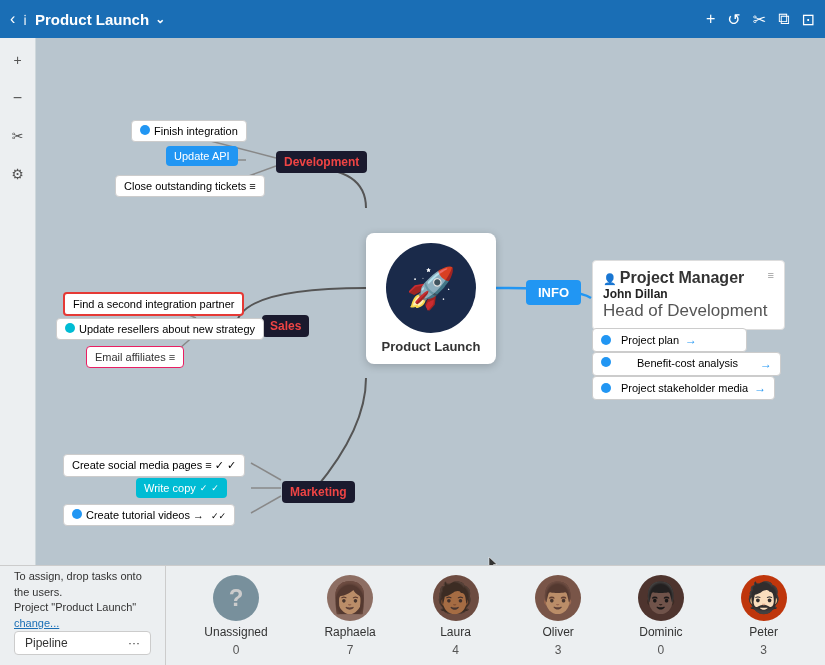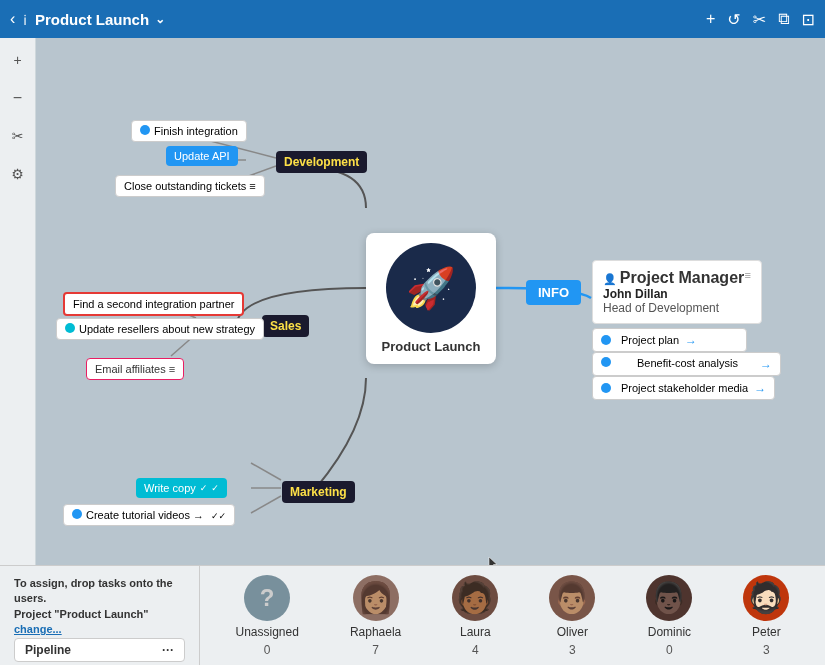--- a/index.html
+++ b/index.html
@@ -28,23 +28,22 @@
       background: #b8c5ce; overflow: hidden;
     }
 
     
     .bottom-bar {
       position: absolute; bottom: 0; left: 0; right: 0; height: 100px;
       background: #eceff1; border-top: 1px solid #ccc;
       display: flex; align-items: stretch;
     }
     .bottom-left {
-      width: 200px; padding: 10px 14px; display: flex; flex-direction: column; justify-content: space-between;
+      width: 166px; padding: 10px 14px; display: flex; flex-direction: column; justify-content: flex-end;
       border-right: 1px solid #ccc;
-      font-weight: bold;
     }
     .bottom-assign-text { font-size: 11px; color: #333; line-height: 1.4; }
     .bottom-assign-link { color: #1a6eb5; text-decoration: underline; cursor: pointer; }
     .pipeline-btn {
       background: white; border: 1px solid #ccc; border-radius: 4px;
       padding: 4px 10px; font-size: 12px; display: flex; align-items: center; justify-content: space-between;
       cursor: pointer; color: #333; gap: 37px;
     }
     .users-row {
       flex: 1; display: flex; align-items: center; justify-content: space-around; padding: 0 10px;
@@ -60,21 +59,21 @@
     .user-avatar.question { background: #78909c; font-size: 22px; }
     .user-name { font-size: 12px; color: #333; font-weight: 500; }
     .user-count { font-size: 12px; color: #555; }
 
     
     .node {
       position: absolute; background: white; border-radius: 4px;
       font-size: 11px; padding: 4px 8px; white-space: nowrap;
       border: 1px solid #ccc; cursor: pointer;
     }
-    .node.dark { background: #1a1a2e; color: #fde047; border: none; border-radius: 4px; font-size: 12px; font-weight: 600; }
+    .node.dark { background: #1a1a2e; color: #ef4444; border: none; border-radius: 4px; font-size: 12px; font-weight: 600; }
     .node.blue-btn { background: #2196f3; color: white; border: none; font-size: 11px; }
     .node.cyan-btn { background: #00bcd4; color: white; border: none; font-size: 11px; }
     .node.outlined-red { background: white; border: 2px solid #e53935; font-size: 11px; }
     .node.outlined-pink { background: white; border: 1.5px solid #e91e63; color: #333; font-size: 11px; }
     .node.info-box { background: white; border-radius: 4px; padding: 8px 10px; min-width: 160px; border: 1px solid #ddd; }
 
     
     .canvas-svg { position: absolute; top: 0; left: 0; width: 100%; height: 100%; pointer-events: none; }
 
     
@@ -168,40 +167,41 @@
   </div>
   <div class="node blue-btn" style="left:130px; top:108px;">Update API</div>
   <div class="node" style="left:79px; top:137px;">Close outstanding tickets ≡</div>
 
   <div class="node dark" style="left:226px; top:277px;">Sales</div>
 
   <div class="node" style="left:20px; top:280px;">
     <span class="dot-cyan"></span>Update resellers about new strategy
   </div>
   <div class="node outlined-red" style="left:27px; top:254px;">Find a second integration partner</div>
-  <div class="node outlined-pink" style="left:50px; top:320px;">Email affiliates ≡</div>
+  <div class="node outlined-pink" style="left:50px; top:308px;">Email affiliates ≡</div>
 
   <div class="node dark" style="left:246px; top:443px;">Marketing</div>
 
+  <div class="node" style="left:27px; top:416px;">Create social media pages ≡ ✓ ✓</div>
   <div class="node cyan-btn" style="left:100px; top:440px; display:flex; align-items:center; gap:4px;">
     Write copy <span style="font-size:9px;">✓</span><span style="font-size:9px;">✓</span>
   </div>
   <div class="node" style="left:27px; top:466px;">
     <span class="dot-blue"></span>Create tutorial videos →
     <span style="margin-left:4px; font-size:9px;">✓</span><span style="font-size:9px;">✓</span>
   </div>
 
   <div class="node blue-btn" style="left:490px; top:242px; font-weight:700; font-size:13px; padding: 5px 12px;">INFO</div>
 
   <div class="info-box node" style="left:556px; top:222px; min-width:170px;">
     <div style="display:flex; justify-content:space-between; align-items:flex-start;">
       <div>
         <span style="font-size:11px; color:#555;">👤 </span><strong style="font-size:16px; color:#333;">Project Manager</strong><br>
         <span style="font-size:12px; font-weight:600; color:#222;">John Dillan</span><br>
-        <span style="font-size:12px; color:#555;text-align:center;">Head of Development</span>
+        <span style="font-size:17px; color:#555;text-align:center;">Head of Development</span>
       </div>
       <span style="font-size:11px; color:#999;">≡</span>
     </div>
   </div>
 
   <div class="node" style="left:556px; top:290px; min-width:155px; display:flex; align-items:center; gap:6px;">
     <span class="dot-blue"></span>
     <span>Project plan</span>
     <span class="arrow-icon">→</span>
   </div>

